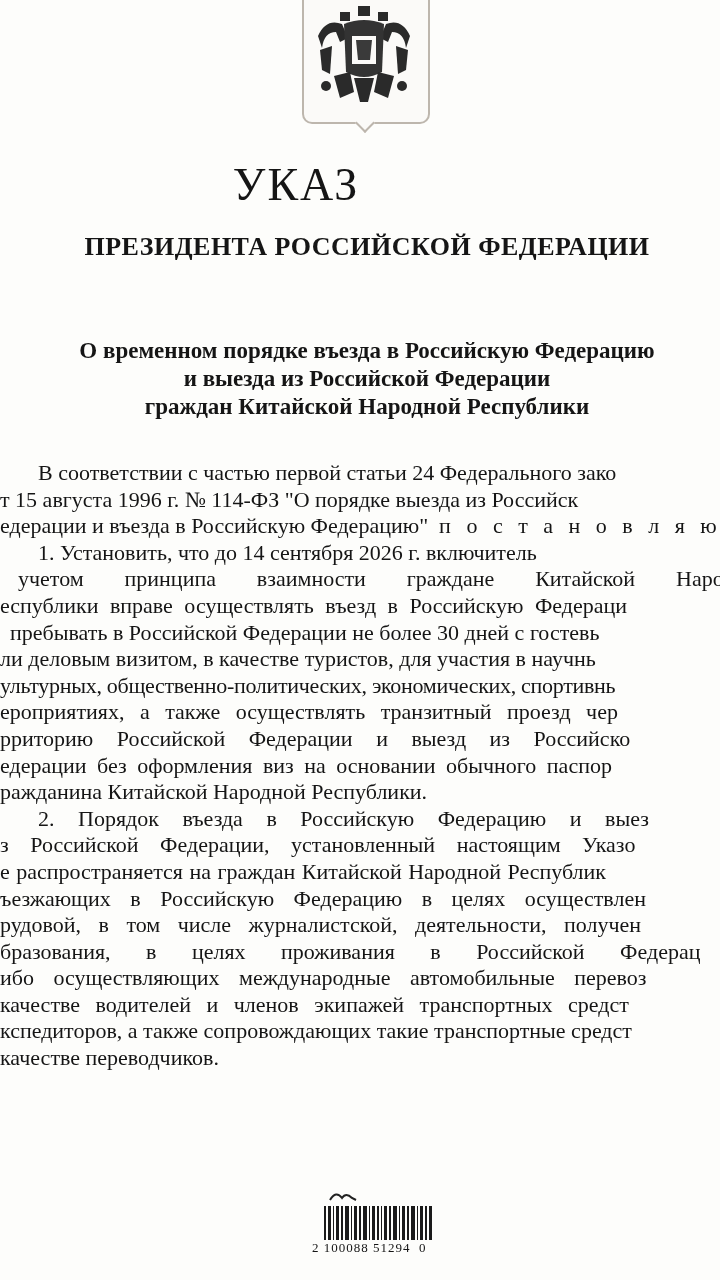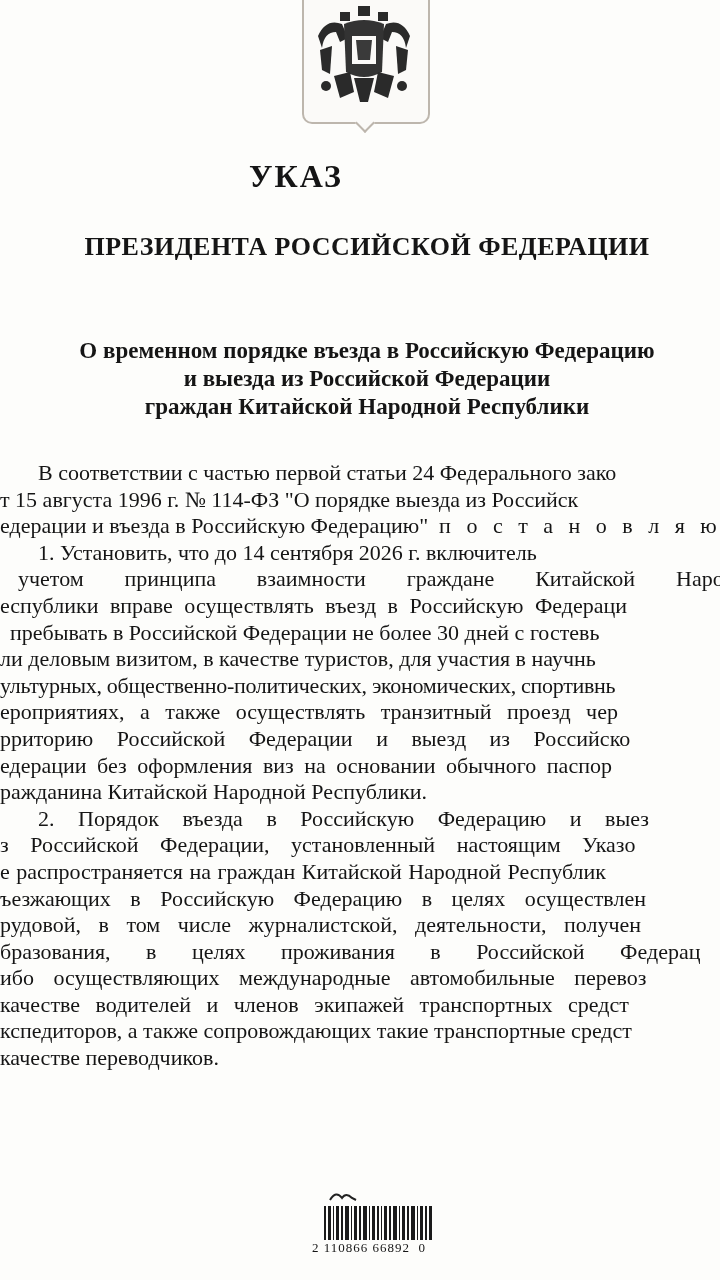--- a/index.html
+++ b/index.html
@@ -15,21 +15,21 @@
     background:#fbfaf8;
   }
   .emblem-frame:after {
     content:""; position:absolute; left:54px; bottom:-8px; width:12px; height:12px;
     background:#fbfaf8; border-right:2px solid #bdb6ad; border-bottom:2px solid #bdb6ad;
     transform:rotate(45deg);
   }
   .emblem { position:absolute; left:310px; top:2px; width:108px; height:108px; }
   .title {
     position:absolute; left:0; width:592px; text-align:center;
-    top:158px; font-size:32px; font-weight:bold; letter-spacing:2px;
+    top:158px; font-size:46px; font-weight:normal; letter-spacing:2px;
   }
   .subtitle {
     position:absolute; left:0; width:734px; text-align:center;
     top:232px; font-size:26px; font-weight:bold; letter-spacing:0.5px;
   }
   .heading {
     position:absolute; left:0; width:734px; text-align:center;
     top:337px; font-size:23px; font-weight:bold; line-height:28px;
   }
   .body-text {
@@ -131,13 +131,13 @@
       <rect x="79" y="20" width="1" height="34"></rect>
     <rect x="82" y="20" width="3" height="34"></rect>
       <rect x="87" y="20" width="2" height="34"></rect>
     <rect x="91" y="20" width="4" height="34"></rect>
       <rect x="97" y="20" width="1" height="34"></rect>
     <rect x="100" y="20" width="3" height="34"></rect>
       <rect x="105" y="20" width="2" height="34"></rect>
     <rect x="109" y="20" width="3" height="34"></rect>
   </g>
 </svg>
-<div class="barcode-number">2 110866 66892  0</div>
+<div class="barcode-number">2 100088 51294  0</div>
 
 </body></html>

